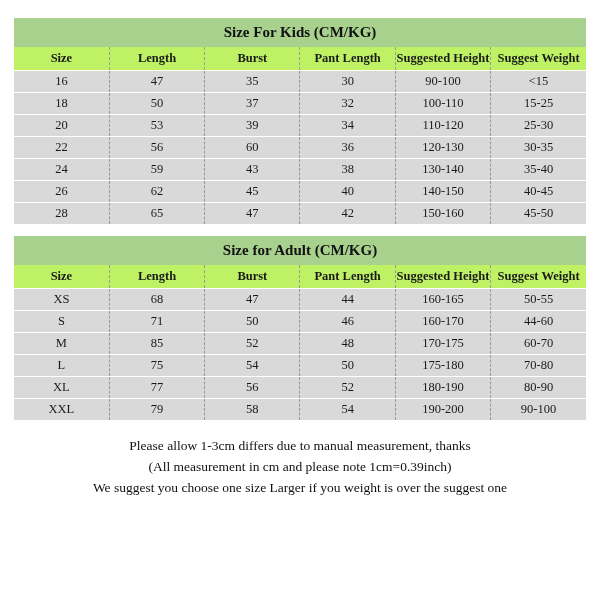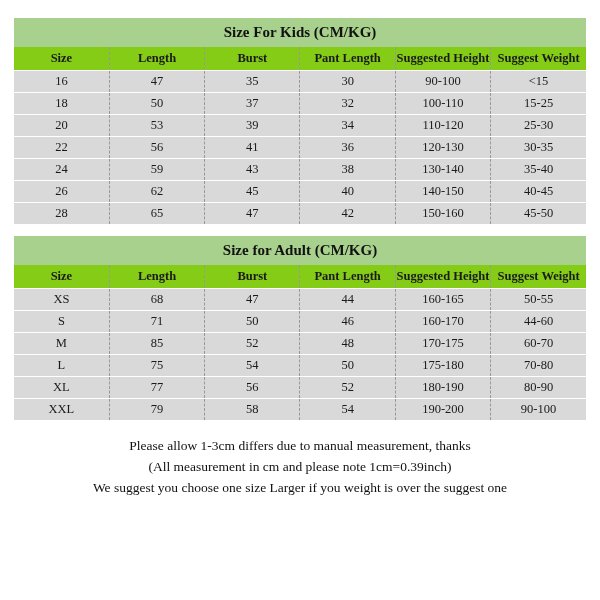--- a/index.html
+++ b/index.html
@@ -43,21 +43,21 @@
   .band {
     background: #a9d18e;
     text-align: center;
     font-weight: bold;
     font-size: 15px;
     padding: 6px 0 6px 0;
     color: #111;
     border: none;
   }
   .colheader td {
-    background: #84cc16;
+    background: #bef264;
     font-weight: bold;
     text-align: center;
     font-size: 12.5px;
     padding: 4px 0;
     border-right: 1px dashed #999999;
   }
   .colheader td:last-child {
     border-right: none;
   }
   tr.data td {
@@ -122,21 +122,21 @@
         <td>20</td>
         <td>53</td>
         <td>39</td>
         <td>34</td>
         <td>110-120</td>
         <td>25-30</td>
       </tr>
       <tr class="data">
         <td>22</td>
         <td>56</td>
-        <td>41</td>
+        <td>60</td>
         <td>36</td>
         <td>120-130</td>
         <td>30-35</td>
       </tr>
       <tr class="data">
         <td>24</td>
         <td>59</td>
         <td>43</td>
         <td>38</td>
         <td>130-140</td>

